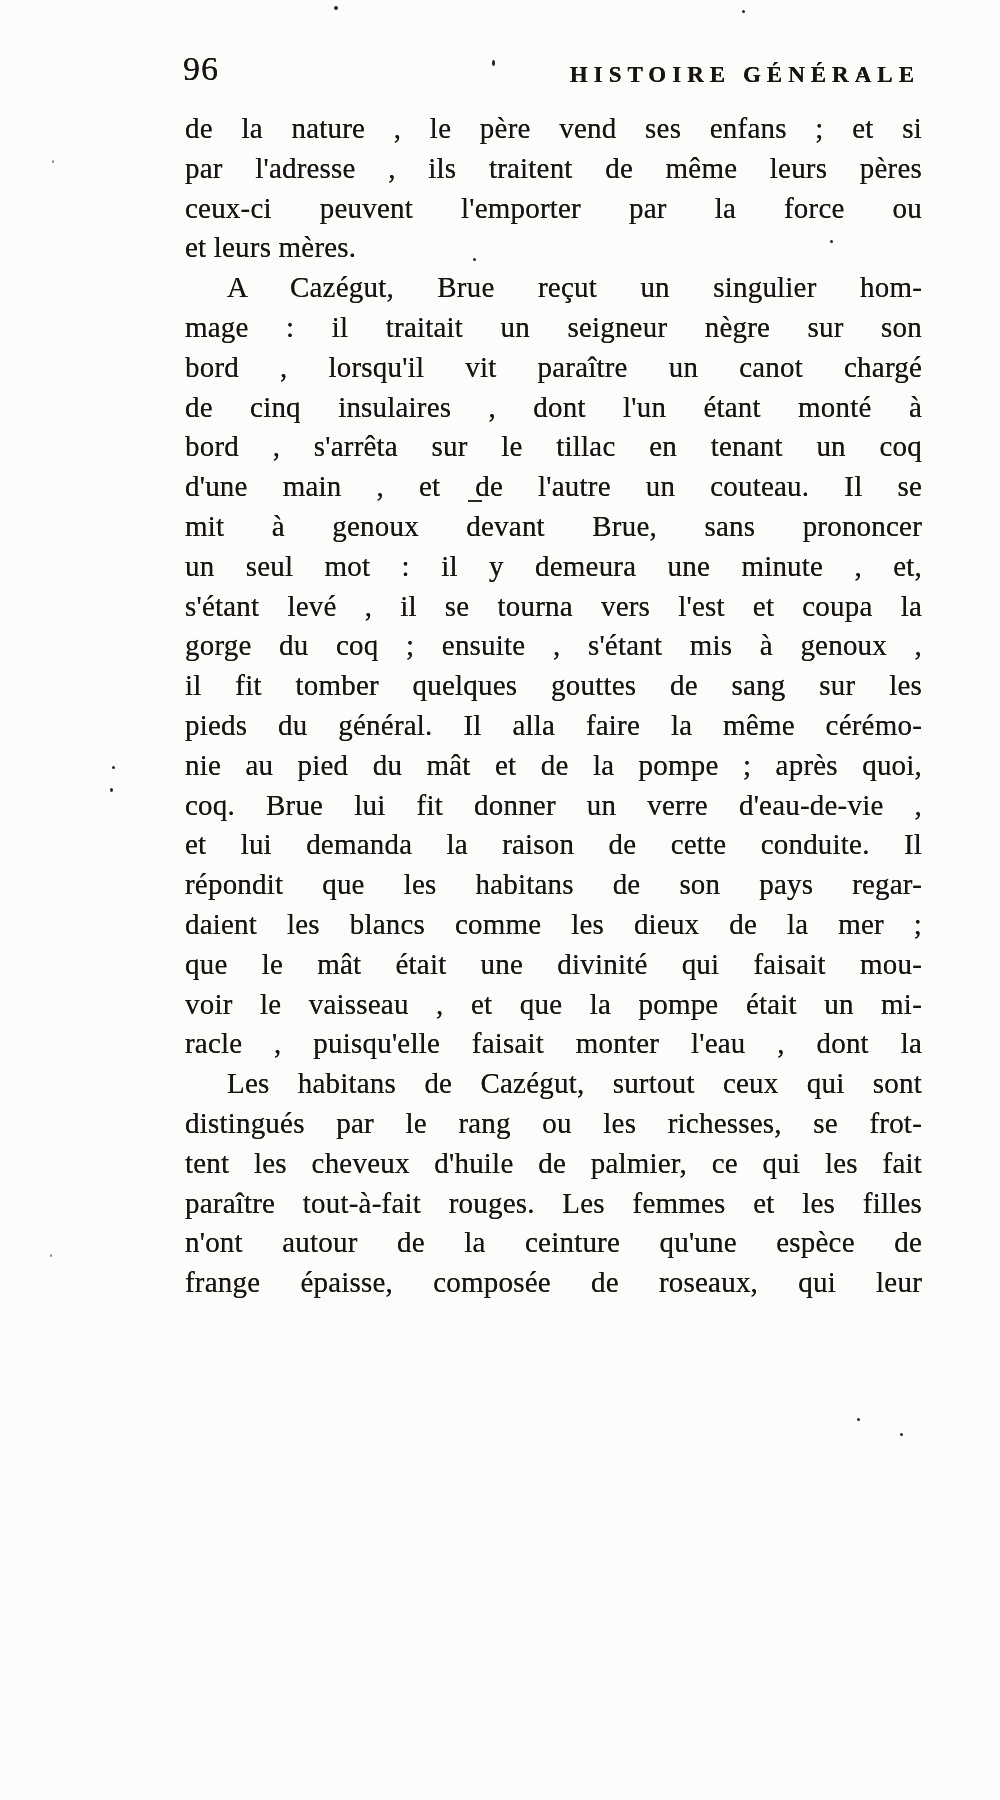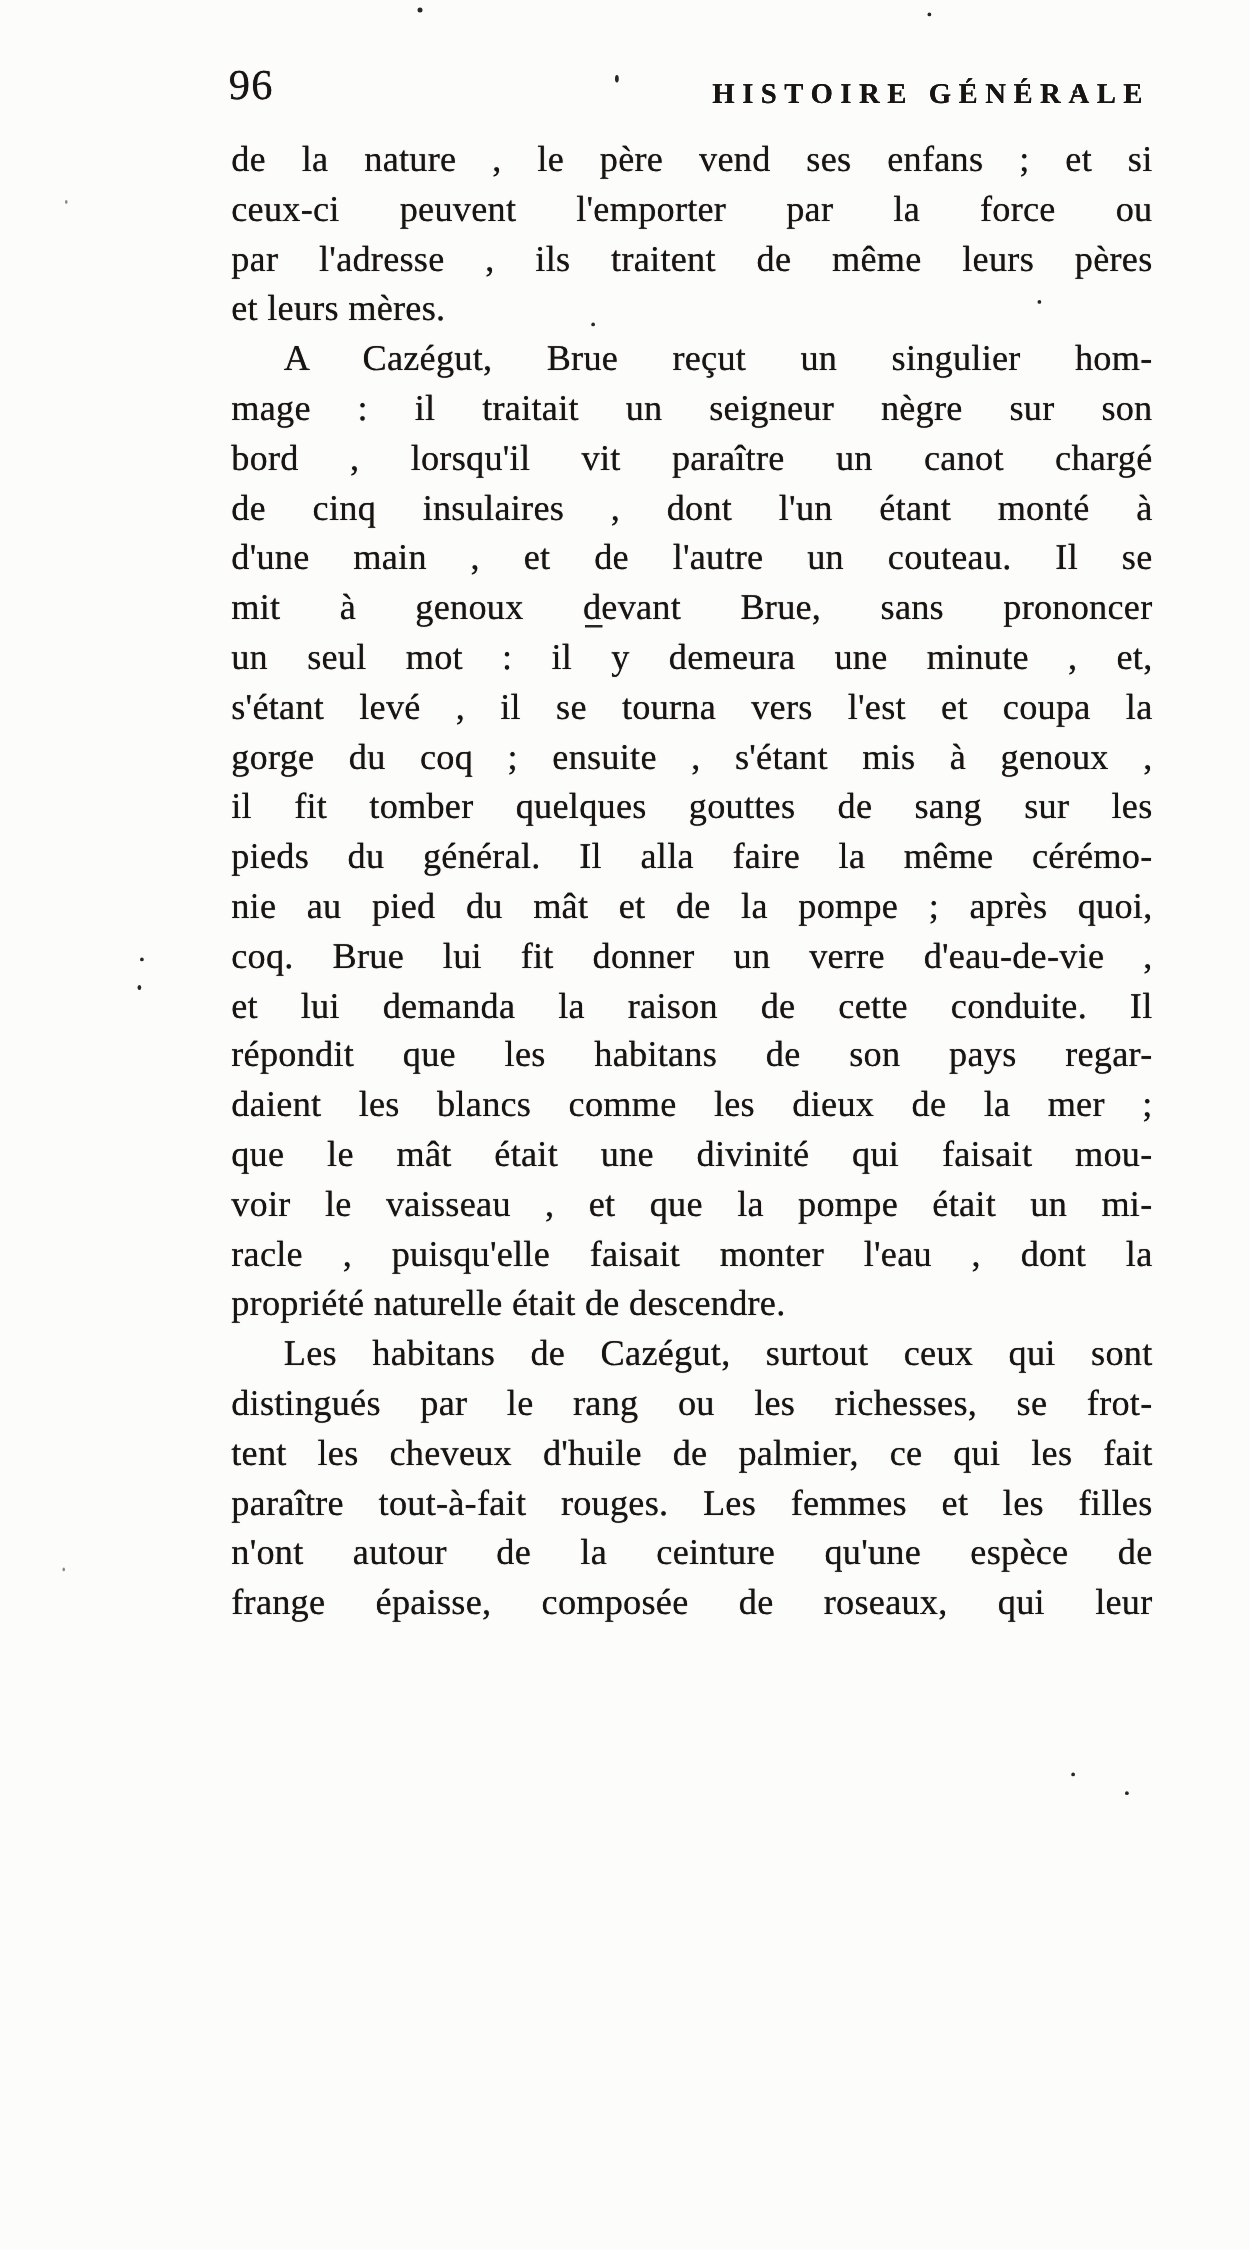--- a/index.html
+++ b/index.html
@@ -72,43 +72,43 @@
 </head>
 <body>
 
 <div class="page">
 
   <span class="pagenum">96</span>
   <div class="running-title">HISTOIRE GÉNÉRALE</div>
 
   <main class="textblock">
     <div class="line">de la nature , le père vend ses enfans ; et si</div>
+    <div class="line">par l'adresse , ils traitent de même leurs pères</div>
     <div class="line">ceux-ci peuvent l'emporter par la force ou</div>
-    <div class="line">par l'adresse , ils traitent de même leurs pères</div>
     <div class="line para-end">et leurs mères.</div>
     <div class="line indent">A Cazégut, Brue reçut un singulier hom-</div>
     <div class="line">mage : il traitait un seigneur nègre sur son</div>
     <div class="line">bord , lorsqu'il vit paraître un canot chargé</div>
     <div class="line">de cinq insulaires , dont l'un étant monté à</div>
+    <div class="line">bord , s'arrêta sur le tillac en tenant un coq</div>
     <div class="line">d'une main , et de l'autre un couteau. Il se</div>
     <div class="line">mit à genoux devant Brue, sans prononcer</div>
     <div class="line">un seul mot : il y demeura une minute , et,</div>
     <div class="line">s'étant levé , il se tourna vers l'est et coupa la</div>
     <div class="line">gorge du coq ; ensuite , s'étant mis à genoux ,</div>
     <div class="line">il fit tomber quelques gouttes de sang sur les</div>
     <div class="line">pieds du général. Il alla faire la même cérémo-</div>
     <div class="line">nie au pied du mât et de la pompe ; après quoi,</div>
     <div class="line">coq. Brue lui fit donner un verre d'eau-de-vie ,</div>
     <div class="line">et lui demanda la raison de cette conduite. Il</div>
     <div class="line">répondit que les habitans de son pays regar-</div>
     <div class="line">daient les blancs comme les dieux de la mer ;</div>
     <div class="line">que le mât était une divinité qui faisait mou-</div>
     <div class="line">voir le vaisseau , et que la pompe était un mi-</div>
     <div class="line">racle , puisqu'elle faisait monter l'eau , dont la</div>
-    <div class="line para-end">propriété naturelle était de descendre.</div>
     <div class="line indent">Les habitans de Cazégut, surtout ceux qui sont</div>
     <div class="line">distingués par le rang ou les richesses, se frot-</div>
     <div class="line">tent les cheveux d'huile de palmier, ce qui les fait</div>
     <div class="line">paraître tout-à-fait rouges. Les femmes et les filles</div>
     <div class="line">n'ont autour de la ceinture qu'une espèce de</div>
     <div class="line">frange épaisse, composée de roseaux, qui leur</div>
   </main>
 
   <div class="speck" style="left:334px; top:6px;    width:4px;  height:4px;"></div>
   <div class="speck" style="left:742px; top:10px;   width:3px;  height:3px;"></div>

